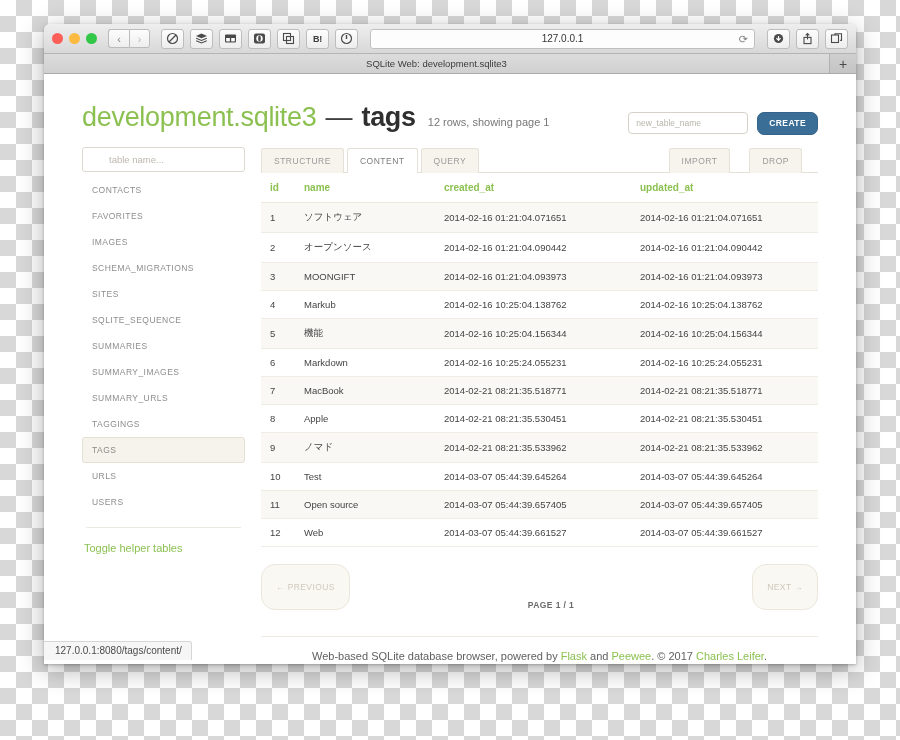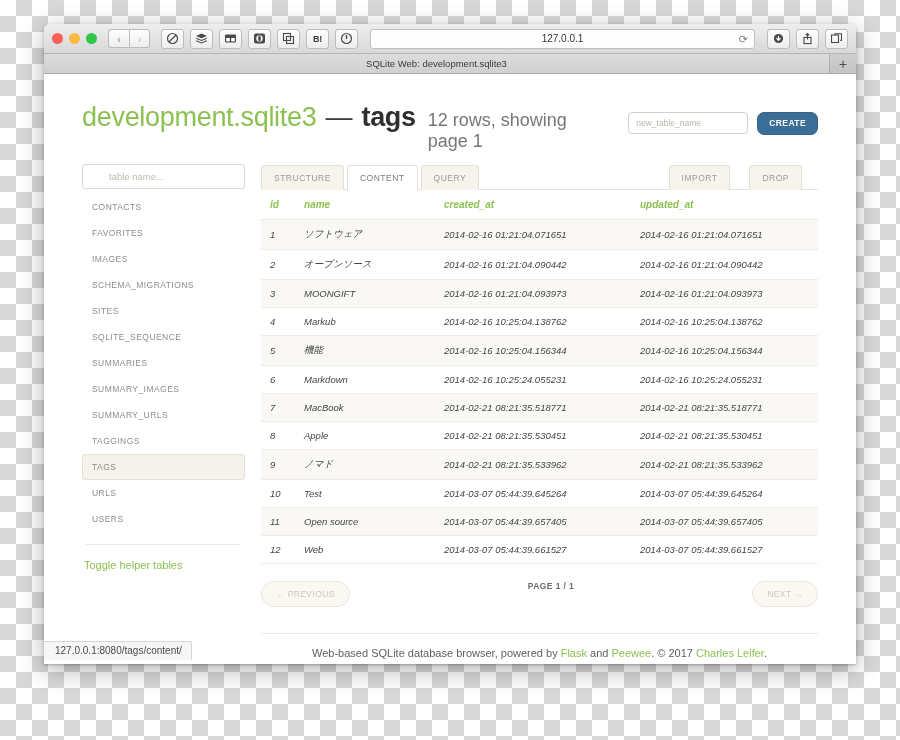--- a/index.html
+++ b/index.html
@@ -117,21 +117,21 @@
 
   
   .pagehead {
     display: flex; align-items: baseline;
     padding-top: 28px; padding-bottom: 10px;
     gap: 9px;
   }
   .title-db { font-size: 27px; color: #8cc152; font-weight: 400; letter-spacing: -.3px; }
   .title-dash { font-size: 27px; color: #3f3f3f; font-weight: 400; }
   .title-tbl { font-size: 27px; color: #2f2f2f; font-weight: 700; letter-spacing: -.3px; }
-  .title-meta { font-size: 18px; color: #777; margin-left: 3px; }
+  .title-meta { font-size: 11px; color: #777; margin-left: 3px; }
   .head-spacer { flex: 1 1 auto; }
   .newtable-input {
     width: 120px; height: 22px;
     border: 1px solid #d6d2c8;
     border-radius: 4px;
     font-size: 8.5px; color: #333;
     padding: 0 7px;
     font-family: "Liberation Sans", sans-serif;
     background: #fff;
   }
@@ -191,21 +191,21 @@
     border-bottom: none;
     border-radius: 3px 3px 0 0;
     margin-right: 3px;
     position: relative; top: 1px;
   }
   .tabitem.active { background: #ffffff; color: #7d7d7d; }
   .tabs-spacer { flex: 1 1 auto; }
   .tabitem.right { margin-right: 16px; margin-left: 3px; }
 
   
-  table.data { width: 100%; border-collapse: collapse; table-layout: fixed; font-style: italic; }
+  table.data { width: 100%; border-collapse: collapse; table-layout: fixed; }
   table.data th {
     text-align: left;
     font-size: 10px; font-weight: bold;
     color: #8cc152;
     padding: 9px 0 9px 9px;
     border-bottom: 1px solid #ece8df;
   }
   table.data td {
     font-size: 9.5px; color: #444;
     padding: 8px 0 8px 9px;
@@ -223,21 +223,21 @@
   .pager { display: flex; padding: 17px 0 0 0; }
   .pgbtn {
     font-size: 8.5px; letter-spacing: .4px; color: #cfc9bd;
     background: #faf8f3;
     border: 1px solid #ece7dc;
     border-radius: 14px;
     padding: 7px 14px;
     font-family: "Liberation Sans", sans-serif;
   }
   .pg-spacer { flex: 1 1 auto; }
-  .pg-label { font-size: 8.5px; font-weight: bold; letter-spacing: .4px; color: #6a6a6a; }
+  .pg-label { font-size: 8.5px; font-weight: bold; letter-spacing: .4px; color: #6a6a6a; margin-top: 36px; }
 
   .foot-divider { height: 1px; background: #eeeae1; margin-top: 26px; }
   .footer { padding-top: 13px; font-size: 11px; color: #5f5f5f; text-align: center; }
   .footer a { color: #8cc152; text-decoration: none; }
 
   
   .statusbar {
     position: absolute;
     left: 44px; top: 641px;
     background: #f6f6f6;

